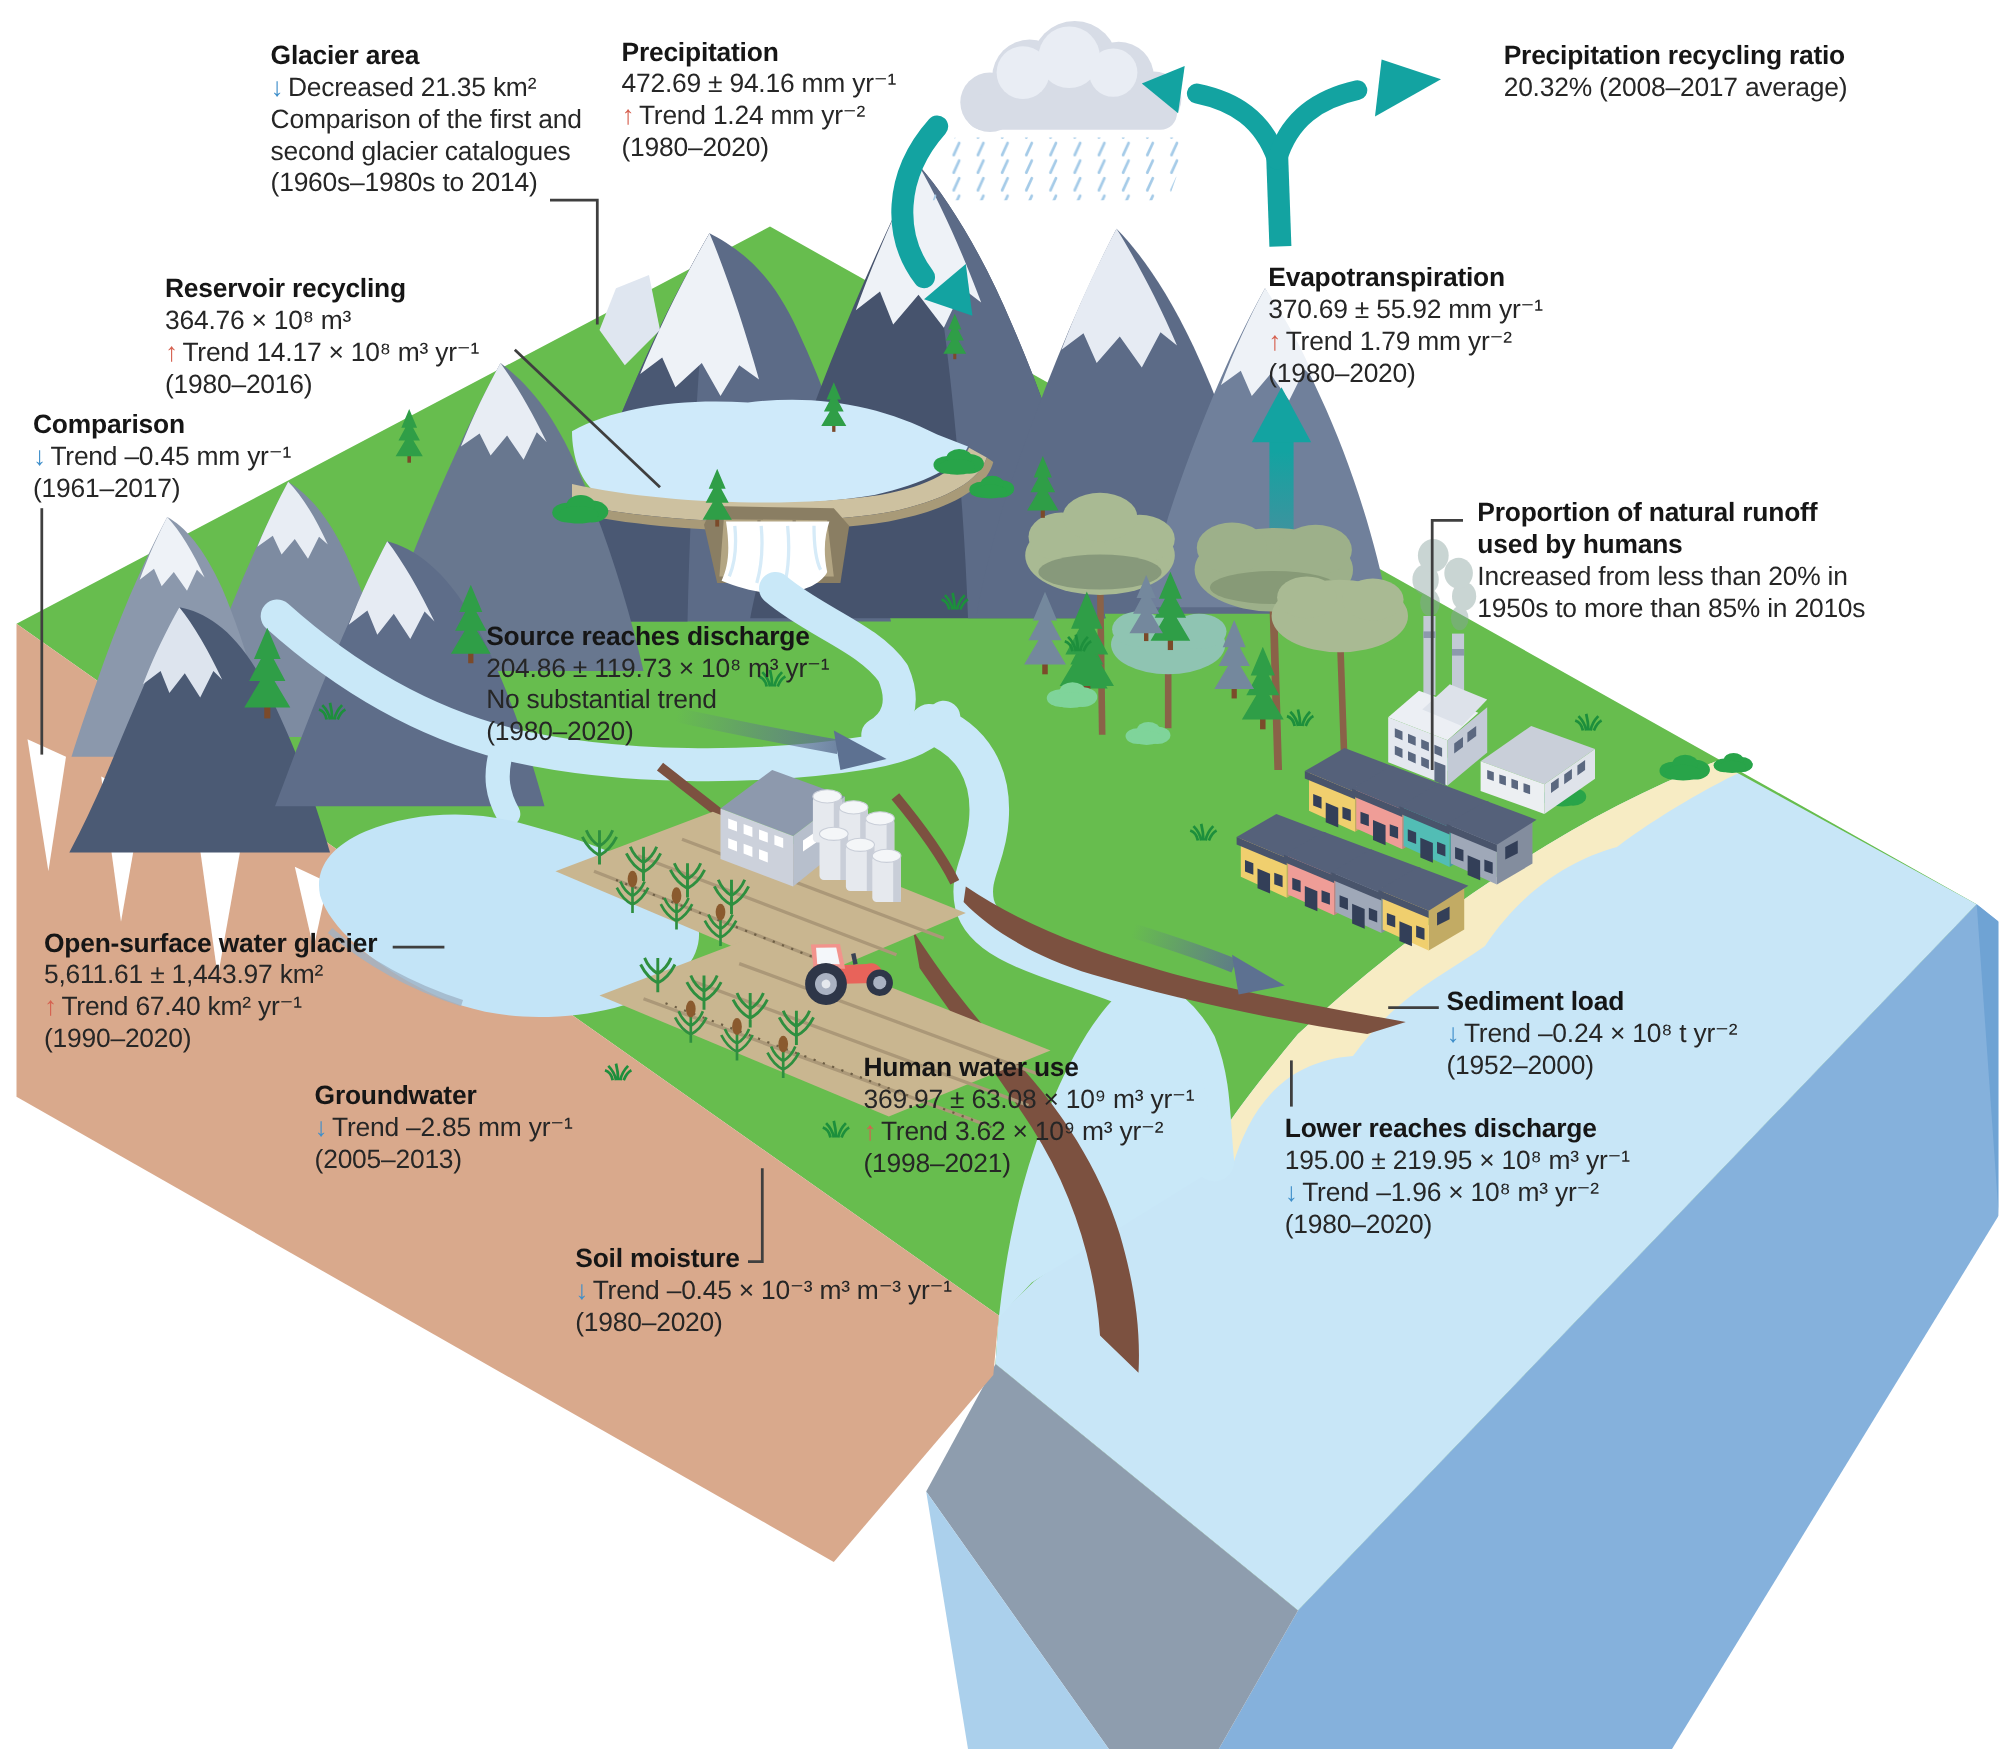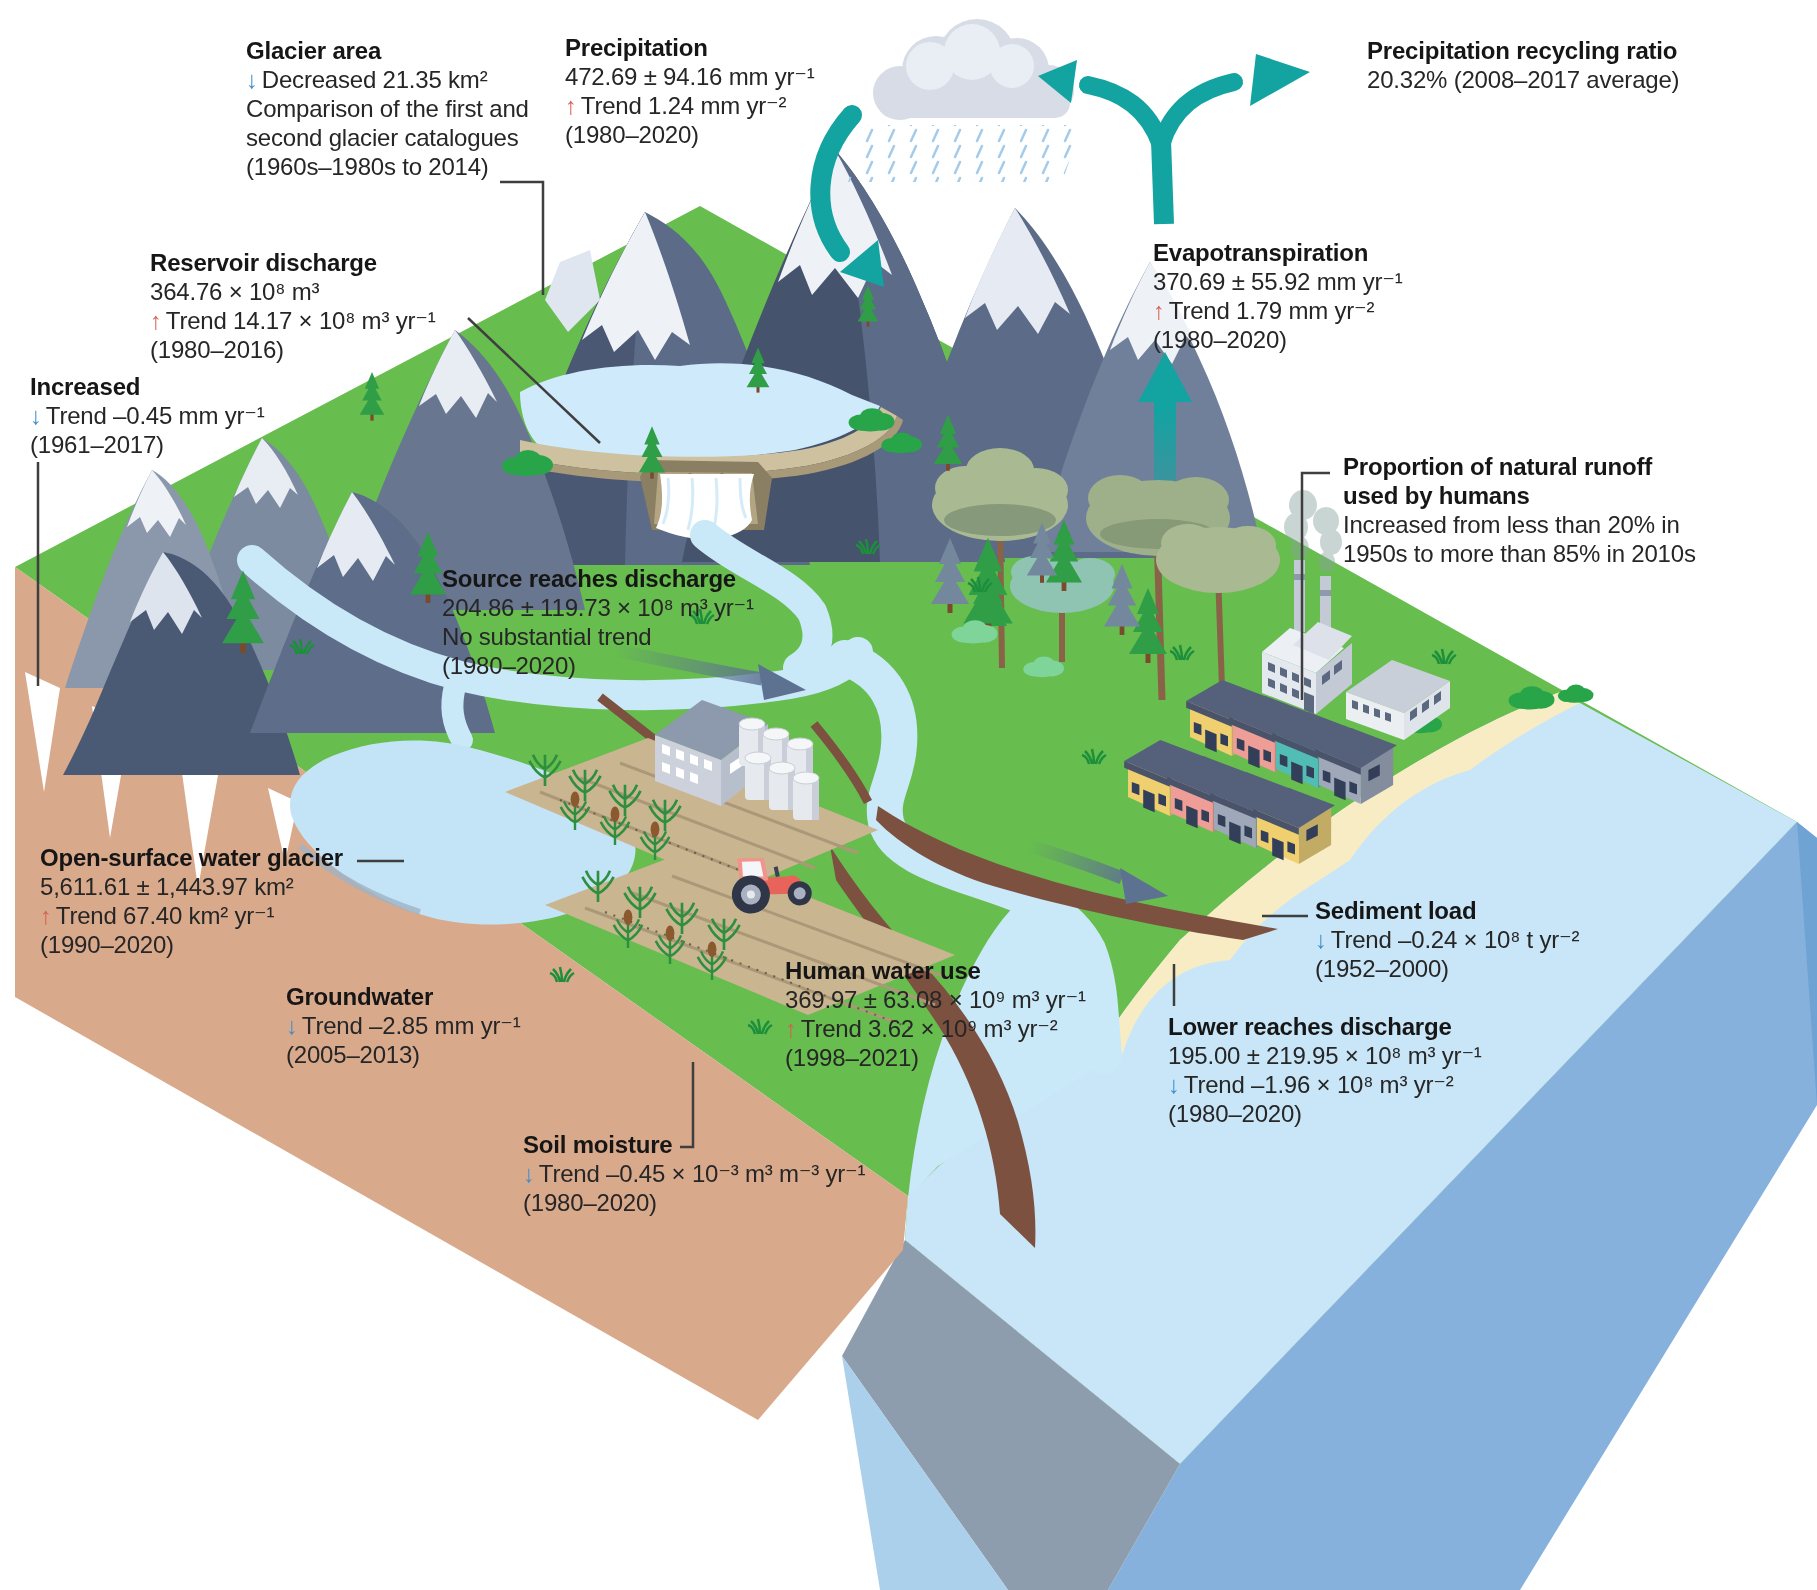--- a/index.html
+++ b/index.html
@@ -454,35 +454,35 @@
   <div><span class="glyph up">↑</span><span>Trend 1.24 mm yr⁻²</span></div>
   <div>(1980–2020)</div>
 </div>
 
 <div class="lbl" style="left:1367px;top:36px">
   <div class="tt">Precipitation recycling ratio</div>
   <div>20.32% (2008–2017 average)</div>
 </div>
 
 <div class="lbl" style="left:150px;top:248px">
-  <div class="tt">Reservoir discharge</div>
+  <div class="tt">Reservoir recycling</div>
   <div>364.76 × 10⁸ m³</div>
   <div><span class="glyph up">↑</span><span>Trend 14.17 × 10⁸ m³ yr⁻¹</span></div>
   <div>(1980–2016)</div>
 </div>
 
 <div class="lbl" style="left:1153px;top:238px">
   <div class="tt">Evapotranspiration</div>
   <div>370.69 ± 55.92 mm yr⁻¹</div>
   <div><span class="glyph up">↑</span><span>Trend 1.79 mm yr⁻²</span></div>
   <div>(1980–2020)</div>
 </div>
 
 <div class="lbl" style="left:30px;top:372px">
-  <div class="tt">Increased</div>
+  <div class="tt">Comparison</div>
   <div><span class="glyph down">↓</span><span>Trend –0.45 mm yr⁻¹</span></div>
   <div>(1961–2017)</div>
 </div>
 
 <div class="lbl" style="left:1343px;top:452px">
   <div class="tt">Proportion of natural runoff</div>
   <div class="tt">used by humans</div>
   <div>Increased from less than 20% in</div>
   <div>1950s to more than 85% in 2010s</div>
 </div>

